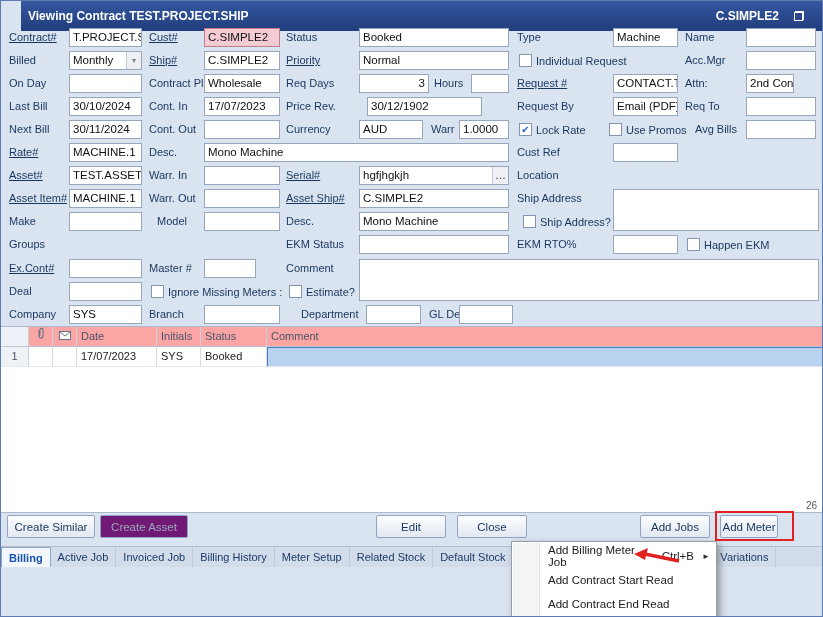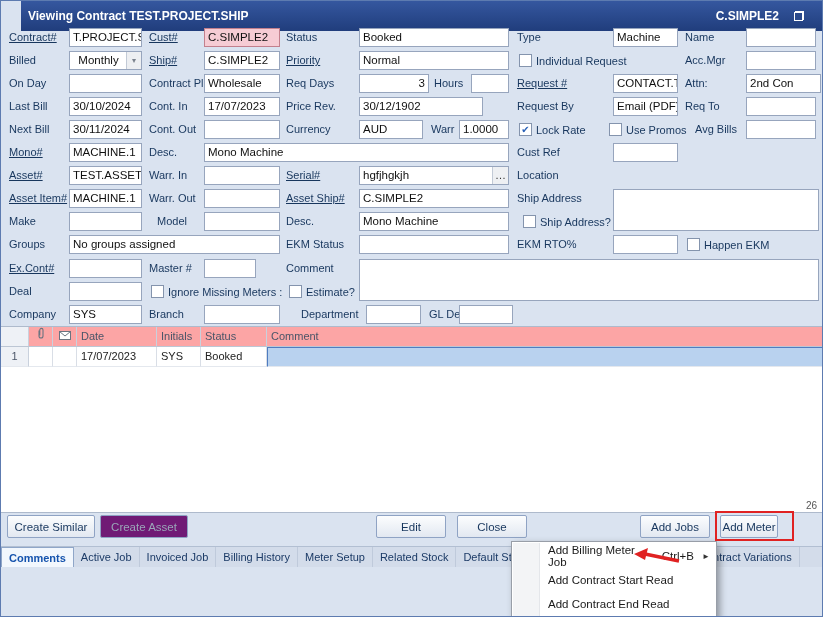--- a/index.html
+++ b/index.html
@@ -11,21 +11,21 @@
   .tb-ref { font-weight:bold; font-size:12px; }
   .tb-btn { width:16px; height:16px; display:flex; align-items:center; justify-content:center; cursor:pointer; font-size:13px; color:#fff; }
   .restore-glyph { position:relative; width:10px; height:10px; }
   .restore-glyph::before { content:""; position:absolute; right:0; top:0; width:7px; height:7px; border:1px solid #fff; }
   .restore-glyph::after { content:""; position:absolute; left:0; bottom:0; width:7px; height:7px; border:1px solid #fff; background:#2b4a8c; }
   .lbl { position:absolute; height:19px; line-height:19px; font-size:11px; color:#17365d; white-space:nowrap; }
   .lbl.u { text-decoration:underline; cursor:pointer; }
   .fld { position:absolute; height:19px; line-height:17px; background:#fff; border:1px solid #97a5bd; padding:0 3px; color:#101010; white-space:nowrap; overflow:hidden; font-size:11.5px; }
   .fld.pink { background:#f6ccd4; border-color:#c2808d; }
   .fld.right { text-align:right; }
-  .fld.combo { padding-right:17px;text-align:center; }
+  .fld.combo { padding-right:17px; }
   .combo-btn { position:absolute; right:0; top:0; bottom:0; width:15px; background:#edeff2; border-left:1px solid #c2cad6; color:#7a828e; font-size:8px; display:flex; align-items:center; justify-content:center; cursor:pointer; }
   .ell-btn { position:absolute; right:0; top:0; bottom:0; width:16px; background:#eef0f3; border-left:1px solid #c2cad6; color:#333; font-size:11px; display:flex; align-items:center; justify-content:center; cursor:pointer; }
   .area { position:absolute; background:#fff; border:1px solid #97a5bd; }
   .chk { position:absolute; display:flex; align-items:center; gap:4px; height:15px; font-size:11px; color:#17365d; white-space:nowrap; cursor:pointer; }
   .chk .box { width:13px; height:13px; background:#fff; border:1px solid #8494ad; display:flex; align-items:center; justify-content:center; font-size:10px; color:#2a62b8; line-height:1; flex:none; }
   .grid { position:absolute; left:0; top:325px; width:823px; height:187px; background:#fff; border-top:1px solid #aebacc; border-bottom:1px solid #aebacc; font-size:11px; color:#222; }
   .g-row { display:flex; height:20px; }
   .g-head { background:#fca5a5; color:#4a5568; border-bottom:1px solid #bcc6d4; }
   .g-cell { border-right:1px solid #d9dee6; padding:0 4px; line-height:19px; overflow:hidden; white-space:nowrap; }
   .g-head .g-cell { border-right:1px solid #c9d1dd; }
@@ -99,28 +99,28 @@
   <div class="fld" style="left:68px;top:73px;width:73px"></div>
   <div class="lbl" style="left:148px;top:73px">Contract Pl</div>
   <div class="fld" style="left:203px;top:73px;width:76px">Wholesale</div>
   <div class="lbl" style="left:285px;top:73px">Req Days</div>
   <div class="fld right" style="left:358px;top:73px;width:70px">3</div>
   <div class="lbl" style="left:433px;top:73px">Hours</div>
   <div class="fld" style="left:470px;top:73px;width:38px"></div>
   <div class="lbl u" style="left:516px;top:73px">Request #</div>
   <div class="fld" style="left:612px;top:73px;width:65px">CONTACT.T</div>
   <div class="lbl" style="left:684px;top:73px">Attn:</div>
-  <div class="fld" style="left:745px;top:73px;width:75px">2nd Con</div>
+  <div class="fld" style="left:745px;top:73px;width:48px">2nd Con</div>
 
   <div class="lbl" style="left:8px;top:96px">Last Bill</div>
   <div class="fld" style="left:68px;top:96px;width:73px">30/10/2024</div>
   <div class="lbl" style="left:148px;top:96px">Cont. In</div>
   <div class="fld" style="left:203px;top:96px;width:76px">17/07/2023</div>
   <div class="lbl" style="left:285px;top:96px">Price Rev.</div>
-  <div class="fld" style="left:358px;top:96px;width:124px">30/12/1902</div>
+  <div class="fld" style="left:366px;top:96px;width:115px">30/12/1902</div>
   <div class="lbl" style="left:516px;top:96px">Request By</div>
   <div class="fld" style="left:612px;top:96px;width:65px">Email (PDF)</div>
   <div class="lbl" style="left:684px;top:96px">Req To</div>
   <div class="fld" style="left:745px;top:96px;width:70px"></div>
 
   <div class="lbl" style="left:8px;top:119px">Next Bill</div>
   <div class="fld" style="left:68px;top:119px;width:73px">30/11/2024</div>
   <div class="lbl" style="left:148px;top:119px">Cont. Out</div>
   <div class="fld" style="left:203px;top:119px;width:76px"></div>
   <div class="lbl" style="left:285px;top:119px">Currency</div>
@@ -133,21 +133,21 @@
       </span>
     <span>Lock Rate</span>
   </div>
   <div class="chk" style="left:608px;top:121px">
     <span class="box"></span>
     <span>Use Promos</span>
   </div>
   <div class="lbl" style="left:694px;top:119px">Avg Bills</div>
   <div class="fld" style="left:745px;top:119px;width:70px"></div>
 
-  <div class="lbl u" style="left:8px;top:142px">Mono#</div>
+  <div class="lbl u" style="left:8px;top:142px">Rate#</div>
   <div class="fld" style="left:68px;top:142px;width:73px">MACHINE.1</div>
   <div class="lbl" style="left:148px;top:142px">Desc.</div>
   <div class="fld" style="left:203px;top:142px;width:305px">Mono Machine</div>
   <div class="lbl" style="left:516px;top:142px">Cust Ref</div>
   <div class="fld" style="left:612px;top:142px;width:65px"></div>
 
   <div class="lbl u" style="left:8px;top:165px">Asset#</div>
   <div class="fld" style="left:68px;top:165px;width:73px">TEST.ASSET</div>
   <div class="lbl" style="left:148px;top:165px">Warr. In</div>
   <div class="fld" style="left:203px;top:165px;width:76px"></div>
@@ -172,21 +172,20 @@
   <div class="lbl" style="left:156px;top:211px">Model</div>
   <div class="fld" style="left:203px;top:211px;width:76px"></div>
   <div class="lbl" style="left:285px;top:211px">Desc.</div>
   <div class="fld" style="left:358px;top:211px;width:150px">Mono Machine</div>
   <div class="chk" style="left:522px;top:213px">
     <span class="box"></span>
     <span>Ship Address?</span>
   </div>
 
   <div class="lbl" style="left:8px;top:234px">Groups</div>
-  <div class="fld" style="left:68px;top:234px;width:211px">No groups assigned</div>
   <div class="lbl" style="left:285px;top:234px">EKM Status</div>
   <div class="fld" style="left:358px;top:234px;width:150px"></div>
   <div class="lbl" style="left:516px;top:234px">EKM RTO%</div>
   <div class="fld" style="left:612px;top:234px;width:65px"></div>
   <div class="chk" style="left:686px;top:236px">
     <span class="box"></span>
     <span>Happen EKM</span>
   </div>
 
   <div class="lbl u" style="left:8px;top:258px">Ex.Cont#</div>
@@ -249,21 +248,21 @@
 
   <div class="btn" style="left:6px;top:514px;width:88px">Create Similar</div>
   <div class="btn disabled" style="left:99px;top:514px;width:88px">Create Asset</div>
   <div class="btn" style="left:375px;top:514px;width:70px">Edit</div>
   <div class="btn" style="left:456px;top:514px;width:70px">Close</div>
   <div class="btn" style="left:639px;top:514px;width:70px">Add Jobs</div>
   <div class="btn" style="left:719px;top:514px;width:58px">Add Meter</div>
   <div class="red-box"></div>
 
   <div class="tabs">
-    <div class="tab active">Comments</div>
+    <div class="tab active">Billing</div>
     <div class="tab">Active Job</div>
     <div class="tab">Invoiced Job</div>
     <div class="tab">Billing History</div>
     <div class="tab">Meter Setup</div>
     <div class="tab">Related Stock</div>
     <div class="tab">Default Stock</div>
     <div class="tab">Templates</div>
     <div class="tab cv">Contract Variations</div>
   </div>
 

